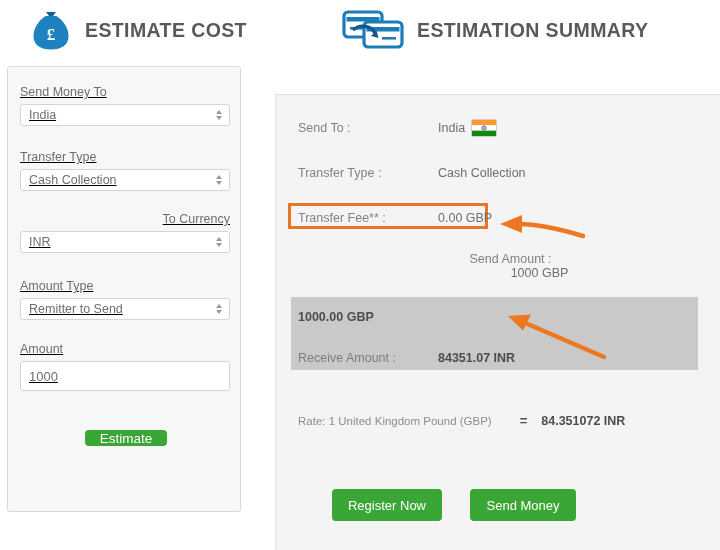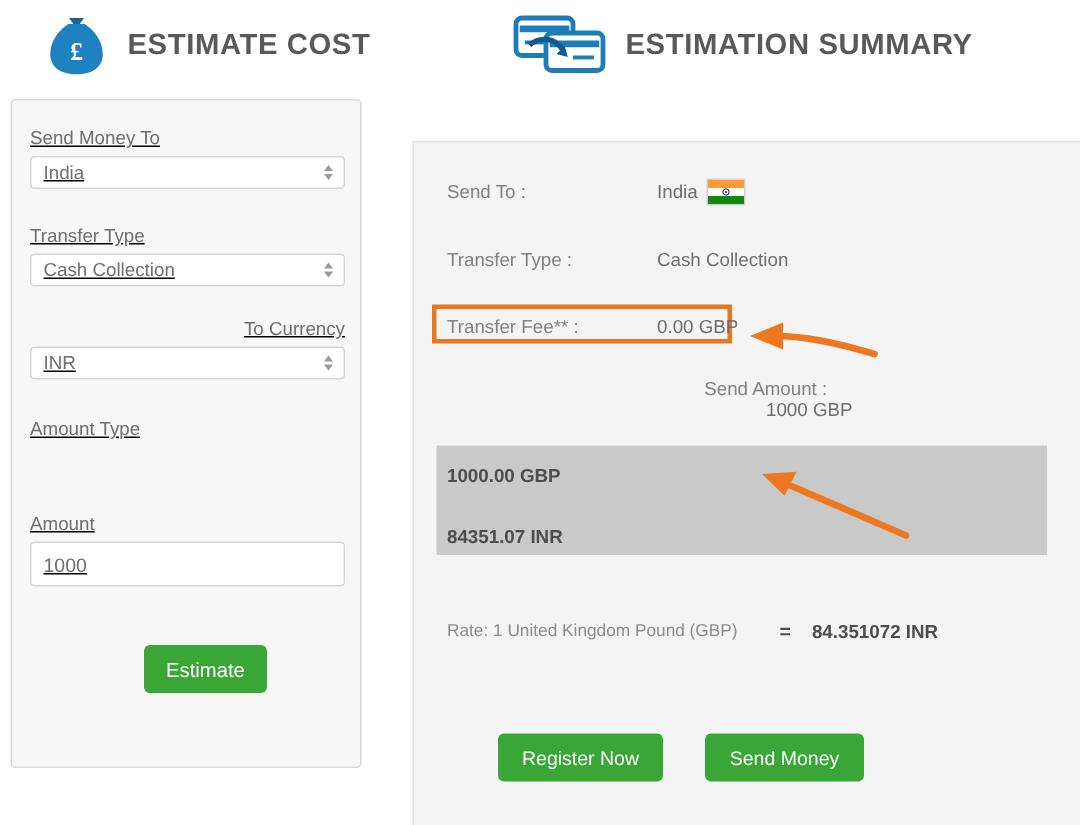--- a/index.html
+++ b/index.html
@@ -92,24 +92,24 @@
     display: block;
     width: 0; height: 0;
     border-left: 3.5px solid transparent;
     border-right: 3.5px solid transparent;
   }
   .spinner i.up   { border-bottom: 4px solid #9a9a9a; }
   .spinner i.down { border-top: 4px solid #9a9a9a; }
 
   #btn-estimate {
     position: absolute;
-    left: 88px;
+    left: 77px;
     top: 363px;
     width: 82px;
-    height: 32px;
+    height: 16px;
     background: #3aa635;
     color: #ffffff;
     font-size: 13.5px;
     border: none;
     border-radius: 4px;
     cursor: pointer;
     font-family: "Liberation Sans", sans-serif;
   }
 
   
@@ -284,20 +284,27 @@
       <span>INR</span>
       <span class="spinner">
           <i class="up"></i>
           <i class="down"></i>
         </span>
     </div>
   </div>
 
   <div class="field" style="top:212px;">
     <label class="field-label">Amount Type</label>
+    <div class="fake-select">
+      <span>Remitter to Send</span>
+      <span class="spinner">
+          <i class="up"></i>
+          <i class="down"></i>
+        </span>
+    </div>
   </div>
 
   <div class="field" style="top:275px;">
     <label class="field-label">Amount</label>
     <div class="fake-input">
       <span>1000</span>
     </div>
   </div>
 
   <button id="btn-estimate">Estimate</button>
@@ -337,20 +344,21 @@
   <div class="srow" style="top:157px;flex-direction:column;">
     <span class="lbl">Send Amount :</span>
     <span class="val">1000 GBP</span>
   </div>
 
   <div class="srow bold" style="top:209px;">
     <span class="val">1000.00 GBP</span>
   </div>
 
   <div class="srow bold" style="top:250px;">
+    <span class="lbl">Receive Amount :</span>
     <span class="val">84351.07 INR</span>
   </div>
 
   <div id="rate-row">
     <span>Rate: 1 United Kingdom Pound (GBP)</span>
     <span id="rate-eq">=</span>
     <span id="rate-value">84.351072 INR</span>
   </div>
 
   <button class="grn-btn" id="btn-register">Register Now</button>

